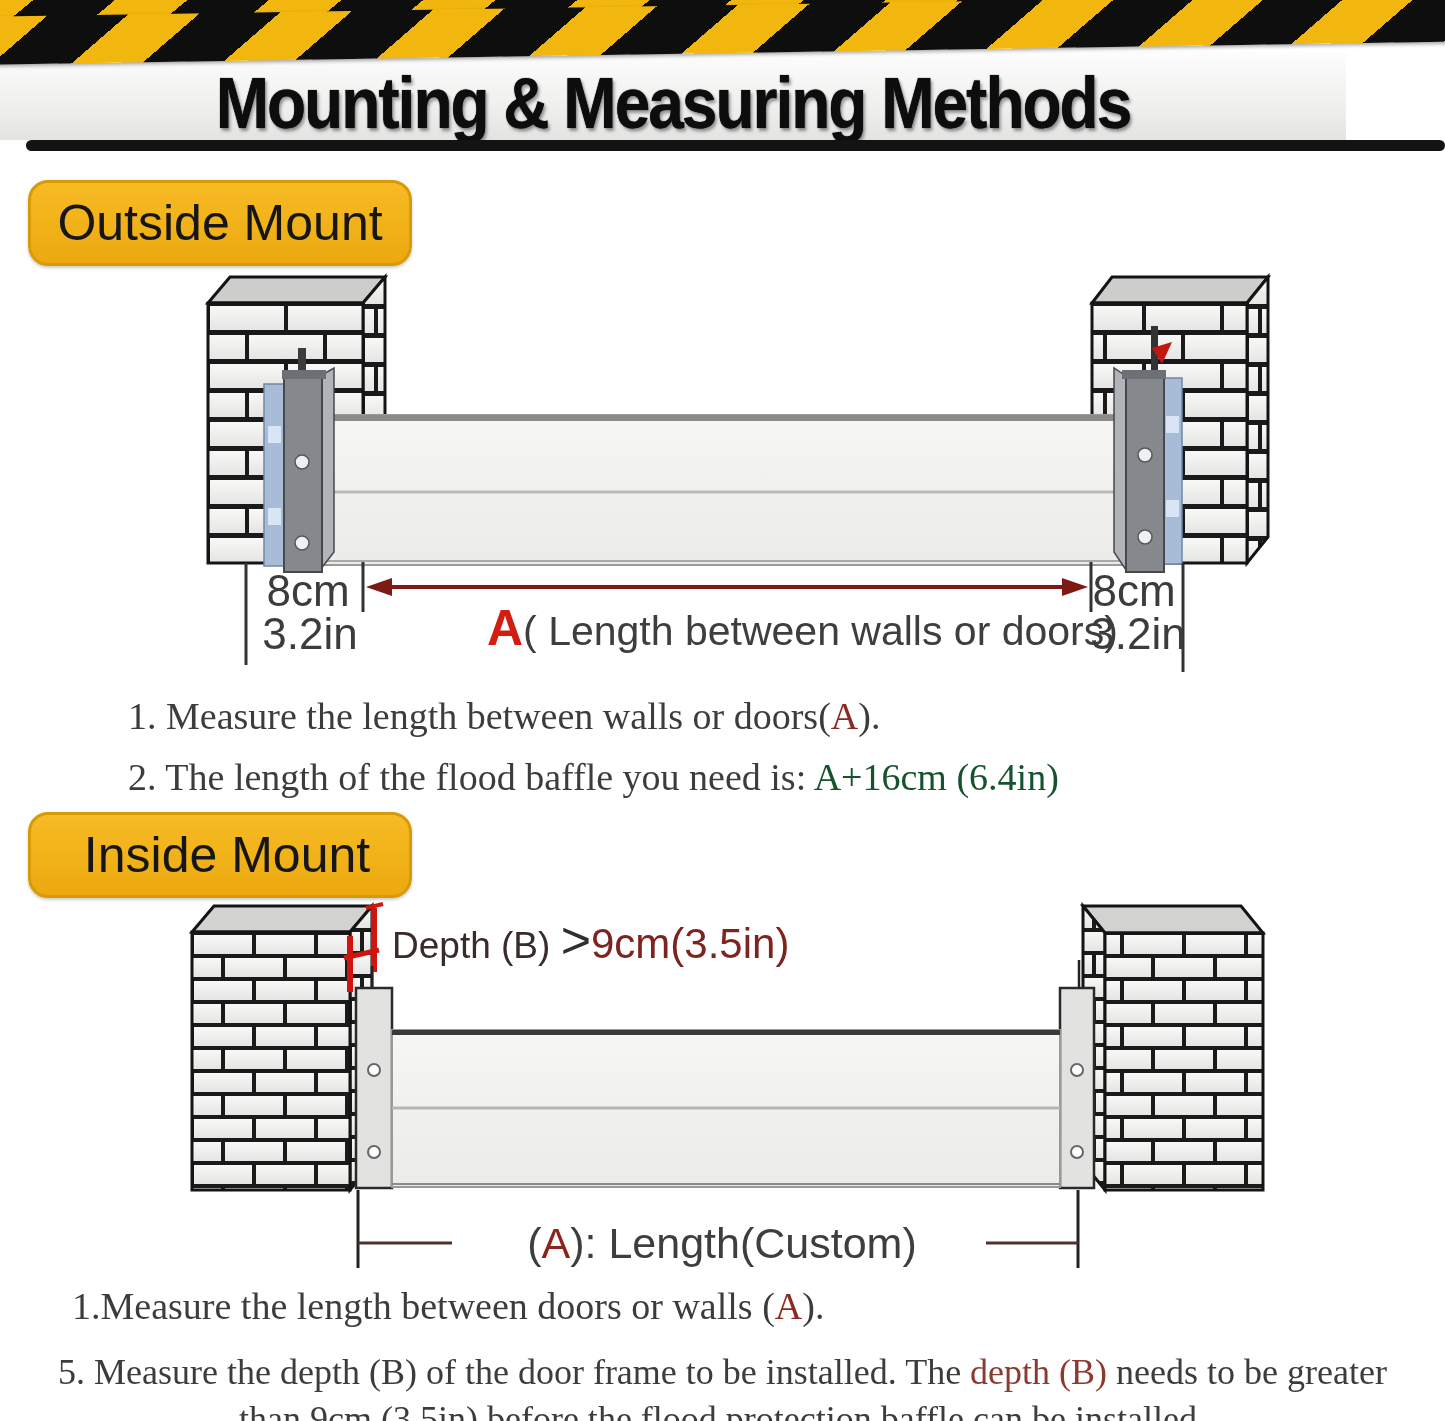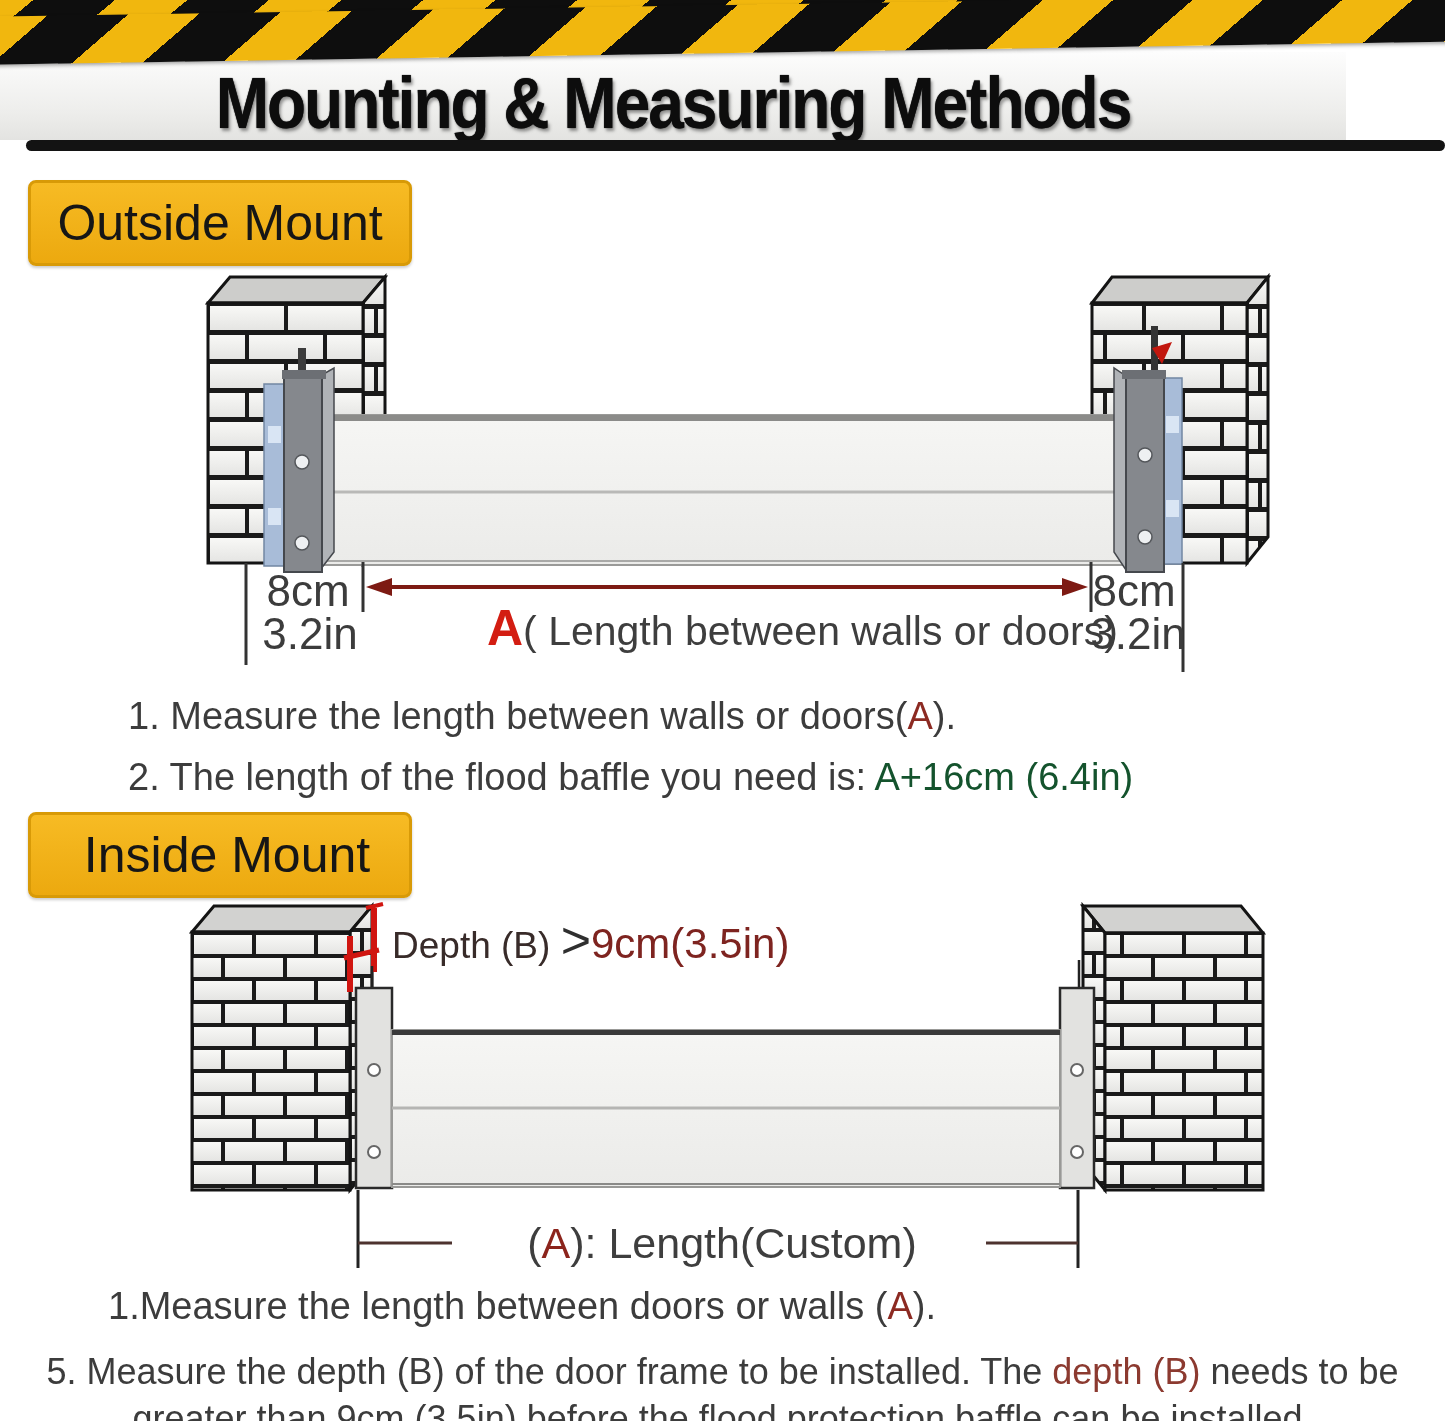--- a/index.html
+++ b/index.html
@@ -16,46 +16,46 @@
               background:linear-gradient(180deg,#fdfdfd,#ededeb 70%,#e3e3e1);
               display:flex;align-items:flex-end;justify-content:center;}
   .title{margin:0;font-size:64px;font-weight:bold;letter-spacing:-2px;color:#0d0d0d;
          transform:scaleY(1.12);text-shadow:2px 3px 3px rgba(0,0,0,.38),0 0 1px #000;}
   .title-underline{position:absolute;top:140px;left:26px;width:1419px;height:11px;
                    background:#131313;border-radius:6px;}
 
   
   .mount-label{position:absolute;left:28px;width:384px;height:86px;
                background:linear-gradient(180deg,#f7bb24,#eca90f);
-               border:3px solid #d89a07;border-radius:8px;box-sizing:border-box;
+               border:3px solid #d89a07;border-radius:20px;box-sizing:border-box;
                display:flex;align-items:center;justify-content:center;
                font-size:50px;color:#161616;box-shadow:0 2px 3px rgba(0,0,0,.2);}
   .label-outside{top:180px;}
   .label-inside{top:812px;padding-left:14px;}
 
   .diagram{position:absolute;left:0;}
   .diagram-outside{top:262px;}
   .diagram-inside{top:898px;}
 
   svg text{font-family:"Liberation Sans","DejaVu Sans",sans-serif;}
   .dim-txt{font-size:44px;fill:#3c3c3c;}
   .dim-mid{font-size:41px;fill:#3e3e3e;}
   .dim-A{font-size:50px;font-weight:bold;fill:#d31d12;}
   .depth-txt{font-size:37px;fill:#382b29;}
   .depth-gt{font-size:52px;fill:#2f2f2f;}
   .depth-val{font-size:42px;fill:#7e2420;}
   .len-txt{font-size:43px;fill:#3e3e3e;}
   .len-A{font-size:43px;fill:#8c241c;}
 
   
-  .steps{position:absolute;font-size:38px;color:#3c3c3c;line-height:1.3;}
+  .steps{position:absolute;font-size:38px;color:#3c3c3c;line-height:1.3;font-family:Liberation Serif, serif;}
   .steps p{margin:0 0 12px 0;}
   .steps-outside{top:692px;left:128px;width:1290px;}
   .steps-inside{top:1282px;left:0;width:1445px;}
-  .steps-inside .p1{padding-left:108px;}
+  .steps-inside .p1{padding-left:72px;}
   .steps-inside .p2{text-align:center;padding:0 28px;font-size:36px;margin-top:18px;}
   .red-dim{color:#8c2a22;}
   .red-dim2{color:#14532d;}
   .red-dim3{color:#8c3a30;}
 </style>
 </head>
 <body>
 
 <div class="page">
 

